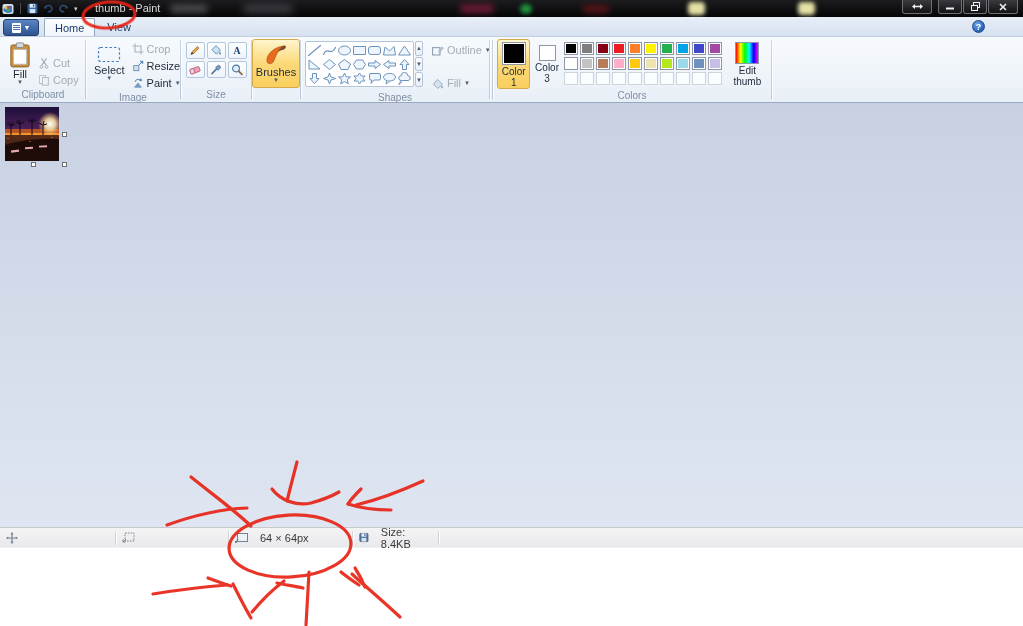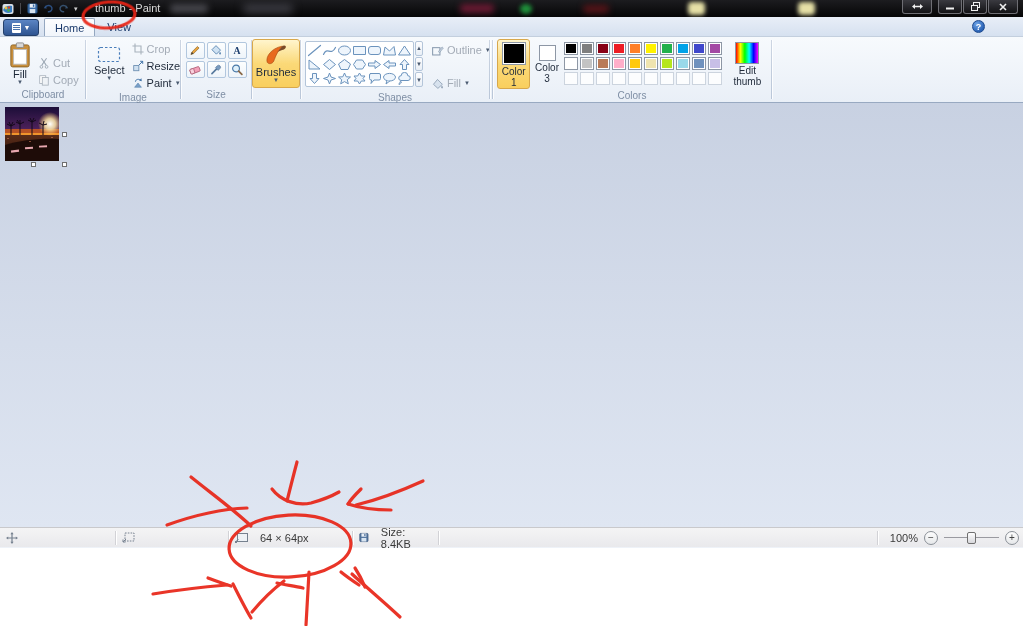--- a/index.html
+++ b/index.html
@@ -589,29 +589,20 @@
       <svg width="11" height="11" viewBox="0 0 12 12">
         <rect x="1" y="1" width="10" height="10" rx="1" fill="#5577a0" stroke="#3d5a80"></rect>
         <rect x="3" y="1" width="6" height="4" fill="#e8eef5"></rect>
           <rect x="6.4" y="1.6" width="1.6" height="2.6" fill="#5577a0"></rect>
         <rect x="3" y="6.6" width="6" height="4.4" fill="#d8e4f0"></rect>
       </svg>
       <span>Size: 8.4KB</span>
     </div>
     <div class="ssep"></div>
 
-    <div class="zoomctl">
-      <div class="ssep" style="margin-right:6px"></div>
-      <span>100%</span>
-      <div class="zbtn">−</div>
-      <div class="ztrack">
-        <div class="zthumb"></div>
-      </div>
-      <div class="zbtn">+</div>
-    </div>
   </div>
 </div>
 
 <div class="below"></div>
 
 <svg class="anno-layer" viewBox="0 0 1023 626">
   <g class="anno" stroke="#e82315">
     <ellipse cx="109" cy="15" rx="26" ry="13" transform="rotate(-4 109 15)"></ellipse>
     <ellipse cx="290" cy="546" rx="61" ry="31" transform="rotate(-3 290 546)"></ellipse>
     <path d="M191,477 C212,494 233,509 251,526"></path>

